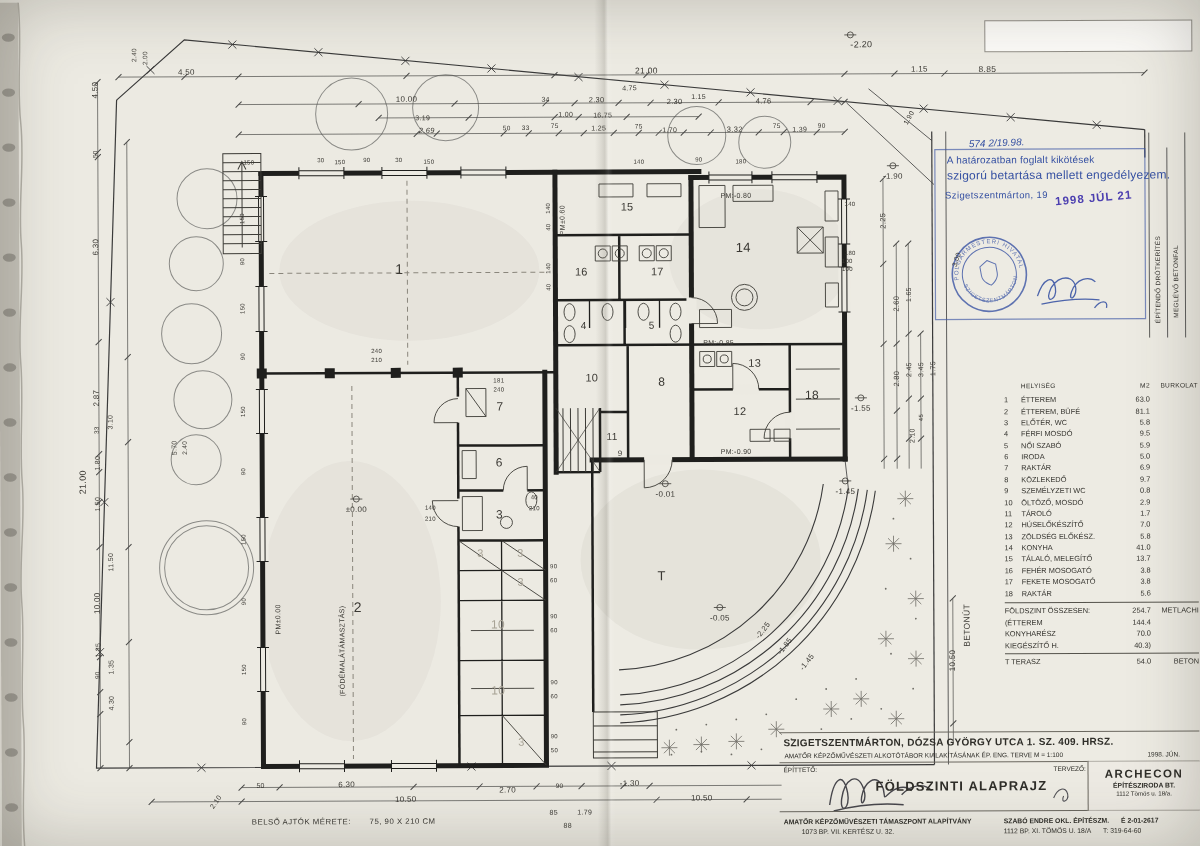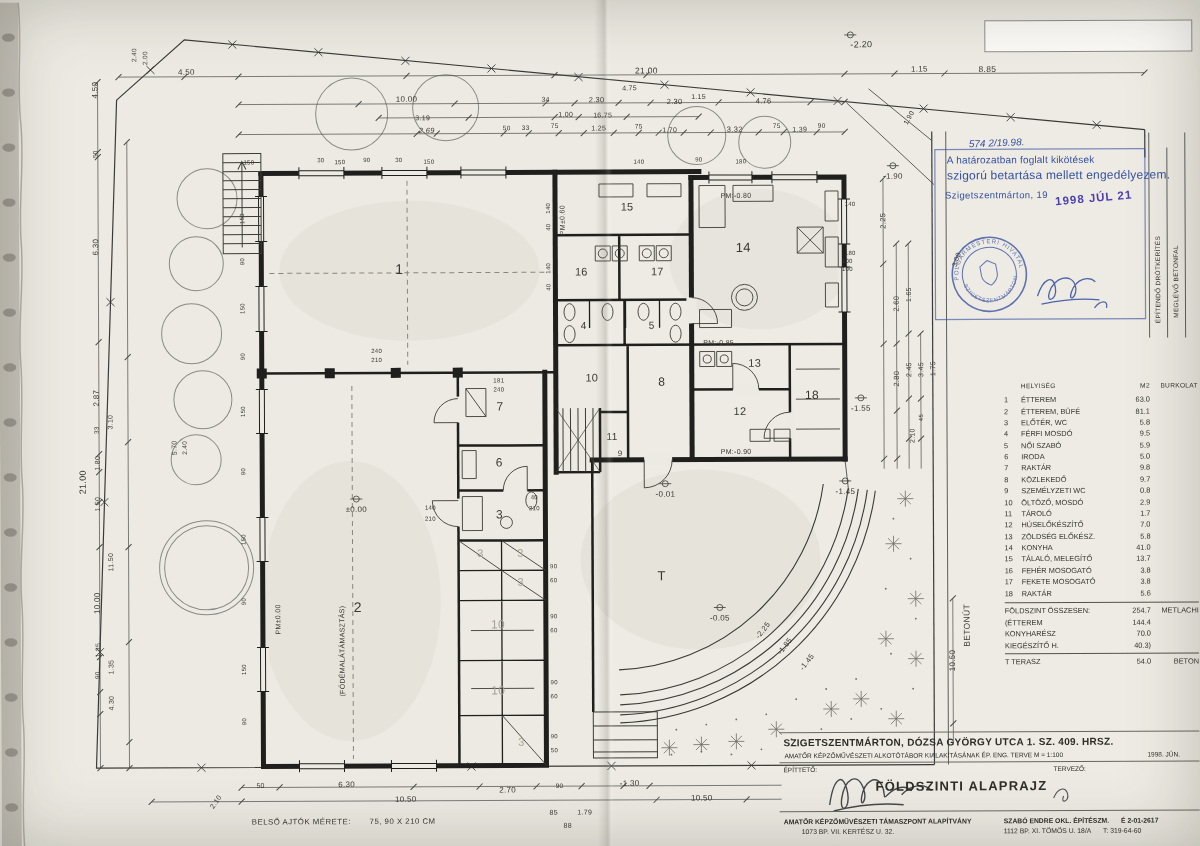--- a/index.html
+++ b/index.html
@@ -551,21 +551,21 @@
             </tr>
             <tr>
               <td>6</td>
               <td>IRODA</td>
               <td>5.0</td>
               <td></td>
             </tr>
             <tr>
               <td>7</td>
               <td>RAKTÁR</td>
-              <td>9.8</td>
+              <td>6.9</td>
               <td></td>
             </tr>
             <tr>
               <td>8</td>
               <td>KÖZLEKEDŐ</td>
               <td>9.7</td>
               <td></td>
             </tr>
             <tr>
               <td>9</td>
@@ -659,20 +659,25 @@
 </div>
 
 <div id="title-block">
   <div class="tb-address">SZIGETSZENTMÁRTON, DÓZSA GYÖRGY UTCA 1. SZ. 409. HRSZ.</div>
   <div class="tb-sub">AMATŐR KÉPZŐMŰVÉSZETI ALKOTÓTÁBOR KIALAKÍTÁSÁNAK ÉP. ENG. TERVE M = 1:100</div>
   <div class="tb-date">1998. JÚN.</div>
   <div class="tb-mid"></div>
   <div class="tb-epitteto">ÉPÍTTETŐ:</div>
   <div class="tb-title">FÖLDSZINTI ALAPRAJZ</div>
   <div class="tb-tervezo">TERVEZŐ:</div>
+  <div class="tb-firm">
+    <div class="tb-firm-name">ARCHECON</div>
+    <div class="tb-firm2">ÉPÍTÉSZIRODA BT.</div>
+    <div class="tb-firm3">1112 Tömös u. 18/a.</div>
+  </div>
   <div class="tb-client">AMATŐR KÉPZŐMŰVÉSZETI TÁMASZPONT ALAPÍTVÁNY</div>
   <div class="tb-client2">1073 BP. VII. KERTÉSZ U. 32.</div>
   <div class="tb-designer">
     <span>SZABÓ ENDRE OKL. ÉPÍTÉSZM.</span>
     <span>É 2-01-2617</span>
   </div>
   <div class="tb-designer2">
     <span>1112 BP. XI. TÖMÖS U. 18/A</span>
     <span>T: 319-64-60</span>
   </div>

